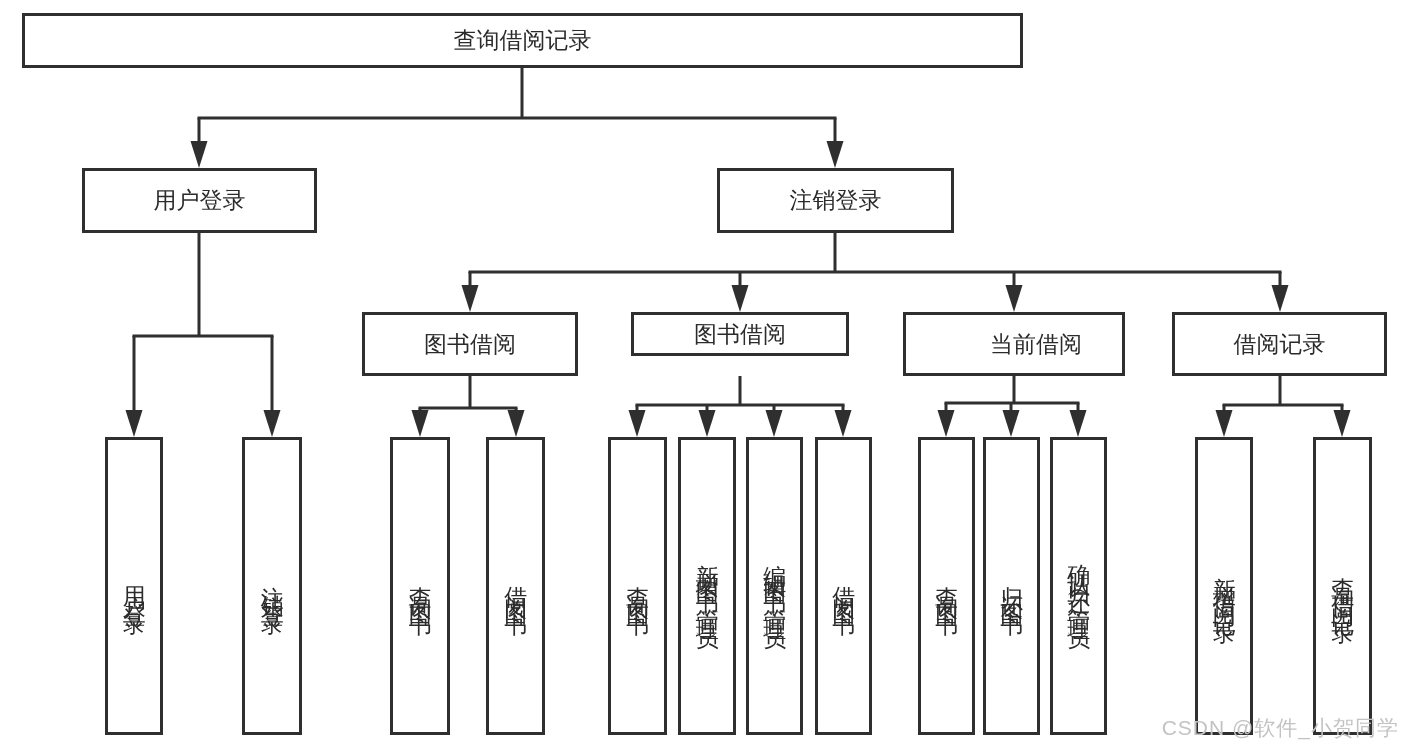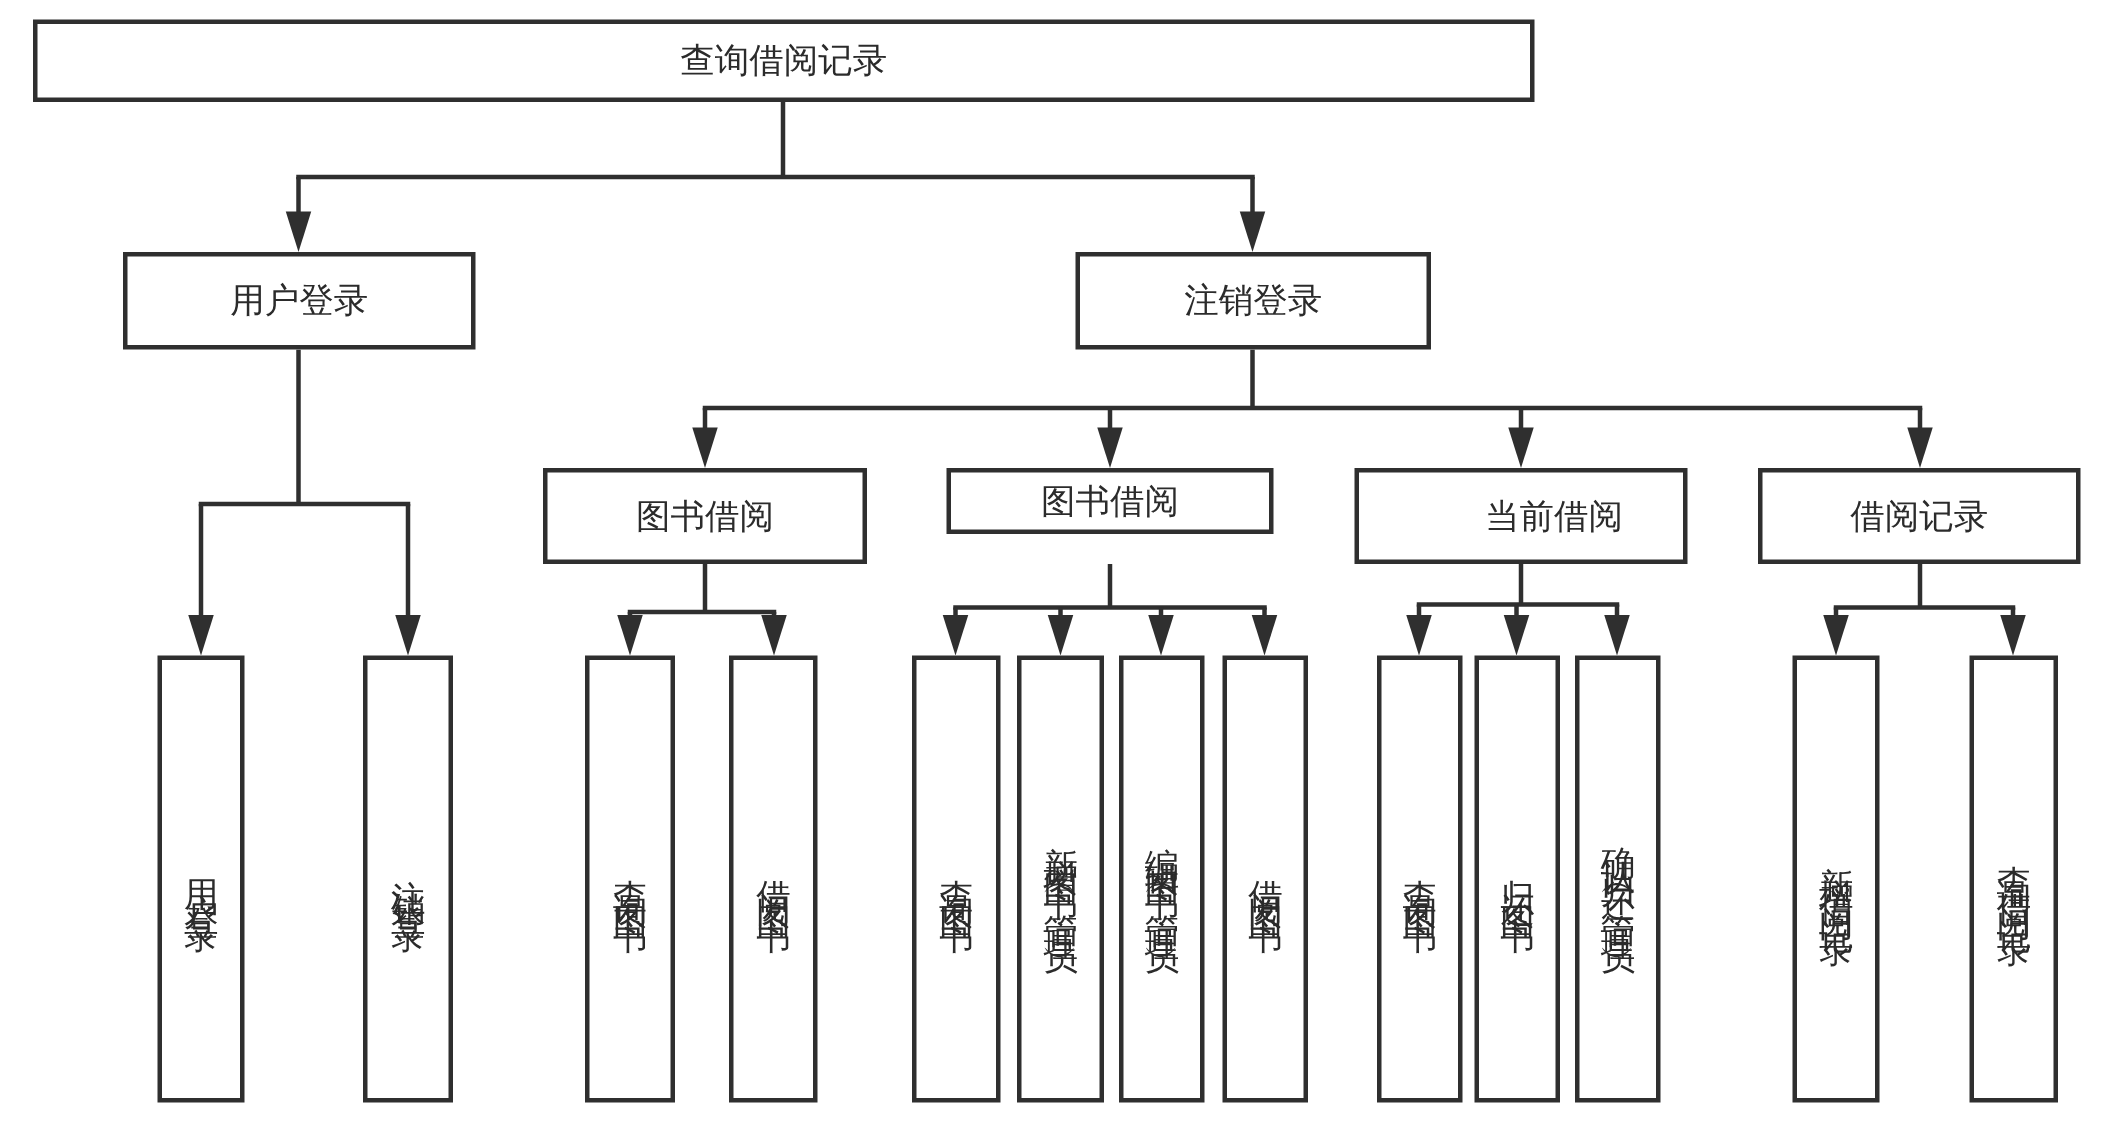--- a/index.html
+++ b/index.html
@@ -132,13 +132,14 @@
   <div class="box vbox v7">编辑图书（管理员）</div>
   <div class="box vbox v8">借阅图书</div>
 
   <div class="box vbox v9">查询图书</div>
   <div class="box vbox v10">归还图书</div>
   <div class="box vbox v11">确认归还（管理员）</div>
 
   <div class="box vbox v12">新增借阅记录</div>
   <div class="box vbox v13">查询借阅记录</div>
 
+  <div class="watermark">CSDN @软件_小贺同学</div>
 </div>
 
 </body></html>

